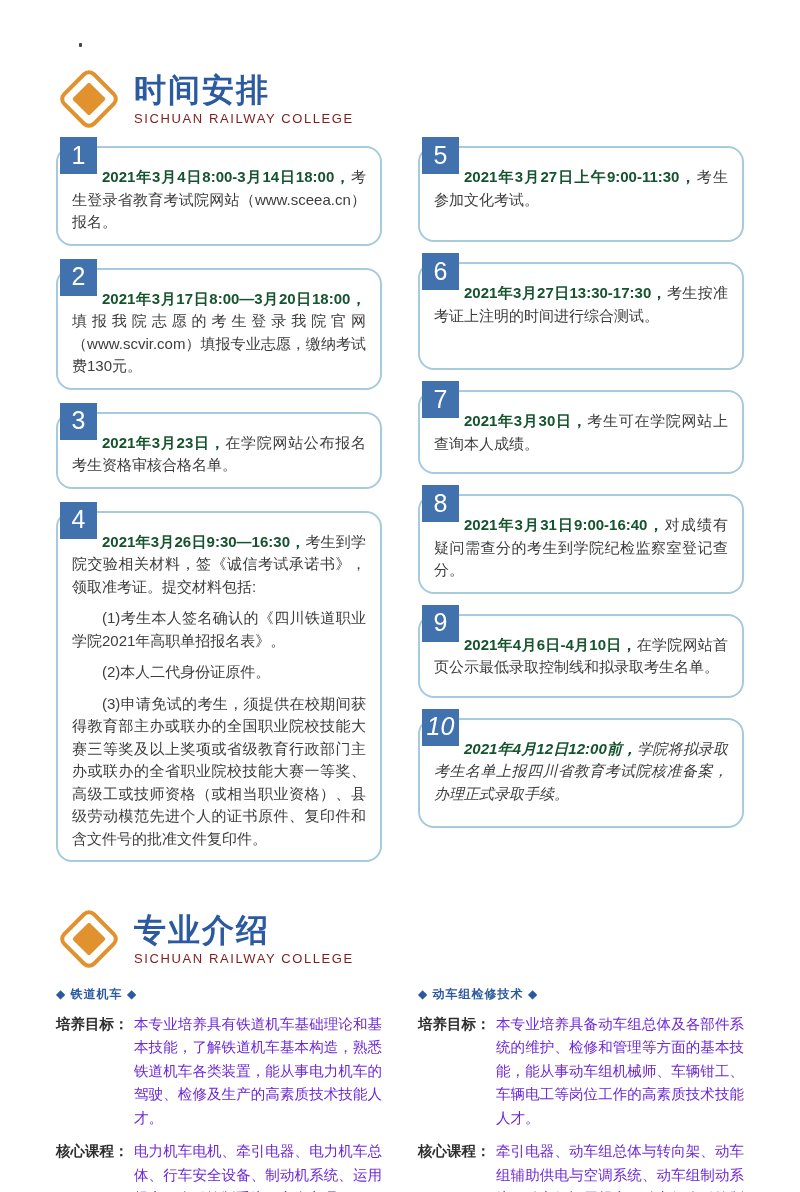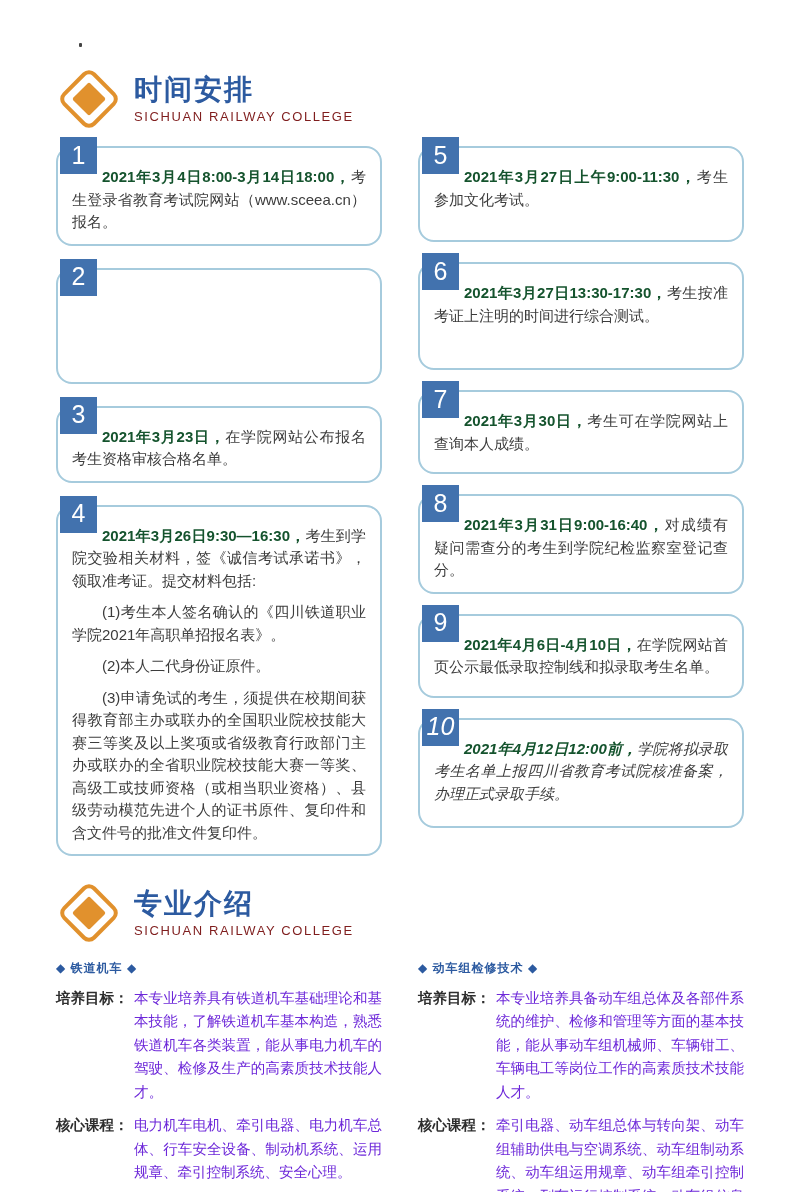--- a/index.html
+++ b/index.html
@@ -8,42 +8,42 @@
   .page { padding:66px 56px 0 56px; position:relative; }
 
   .stray-mark { position:absolute; left:79px; top:43px; width:3px; height:4px; background:#444; border-radius:1px; }
 
   
   .section-header { display:flex; align-items:center; gap:14px; height:66px; margin-bottom:14px; }
   .diamond-outer { width:46px; height:46px; border:4px solid #e1912d; border-radius:9px;
                    transform:rotate(45deg); background:#fff; display:flex; align-items:center;
                    justify-content:center; margin:8px 8px 8px 10px; }
   .diamond-inner { width:24px; height:24px; background:#e1912d; border-radius:2px; }
-  .hdr-cn { font-size:28px; font-weight:bold; color:#2c5aa0; letter-spacing:2px; line-height:1.15; }
+  .hdr-cn { font-size:32px; font-weight:bold; color:#2c5aa0; letter-spacing:2px; line-height:1.15; }
   .hdr-en { font-size:13px; color:#7f1d1d; letter-spacing:1.6px; margin-top:3px; }
 
   
   .grid { display:grid; grid-template-columns:1fr 1fr; column-gap:36px; align-items:start; }
   .col { display:flex; flex-direction:column; }
   .box { position:relative; border:2px solid #a6cbdd; border-radius:16px; background:#fff;
          padding:18px 14px 10px 14px; font-size:15px; line-height:1.5; color:#3c3c3c; }
   .col-left .box { margin-bottom:22px; }
   .col-right .box { margin-bottom:20px; }
   .box p { text-indent:2em; text-align:justify; }
   .box p + p { margin-top:9px; }
   .box b { font-weight:bold; color:#14532d; }
   .badge { position:absolute; top:-11px; left:2px; min-width:37px; height:37px; padding:0 4px;
            background:#4272ae; color:#ffffff; font-size:25px; display:flex; align-items:center;
            justify-content:center; }
   .bx1 { min-height:92px; }  .bx2 { min-height:116px; } .bx3 { min-height:76px; }  .bx4 { min-height:320px; }
   .bx5 { min-height:96px; }  .bx6 { min-height:108px; } .bx7 { min-height:84px; }
   .bx8 { min-height:90px; }  .bx9 { min-height:84px; }  .bx10 { min-height:110px;font-style:italic; }
 
   
-  .majors { margin-top:2px; }
+  .majors { margin-top:22px; }
   .major-title { font-size:12px; font-weight:bold; color:#2c5aa0; margin-bottom:10px; letter-spacing:1px; }
   .field { display:flex; margin-bottom:10px; font-size:14.5px; line-height:1.62; }
   .field-label { flex:0 0 78px; font-weight:bold; color:#2e2e2e; }
   .field-text { flex:1; text-align:justify; color:#6d28d9; }
 </style>
 </head>
 <body>
 
 <div class="stray-mark"></div>
 
@@ -63,20 +63,21 @@
 
     <div class="col col-left">
 
       <div class="box bx1">
         <div class="badge">1</div>
         <p><b>2021年3月4日8:00-3月14日18:00，</b><span>考生登录省教育考试院网站（www.sceea.cn）报名。</span></p>
       </div>
 
       <div class="box bx2">
         <div class="badge">2</div>
+        <p><b>2021年3月17日8:00—3月20日18:00，</b><span>填报我院志愿的考生登录我院官网（www.scvir.com）填报专业志愿，缴纳考试费130元。</span></p>
       </div>
 
       <div class="box bx3">
         <div class="badge">3</div>
         <p><b>2021年3月23日，</b><span>在学院网站公布报名考生资格审核合格名单。</span></p>
       </div>
 
       <div class="box bx4">
         <div class="badge">4</div>
         <p><b>2021年3月26日9:30—16:30，</b><span>考生到学院交验相关材料，签《诚信考试承诺书》，领取准考证。提交材料包括:</span></p>

